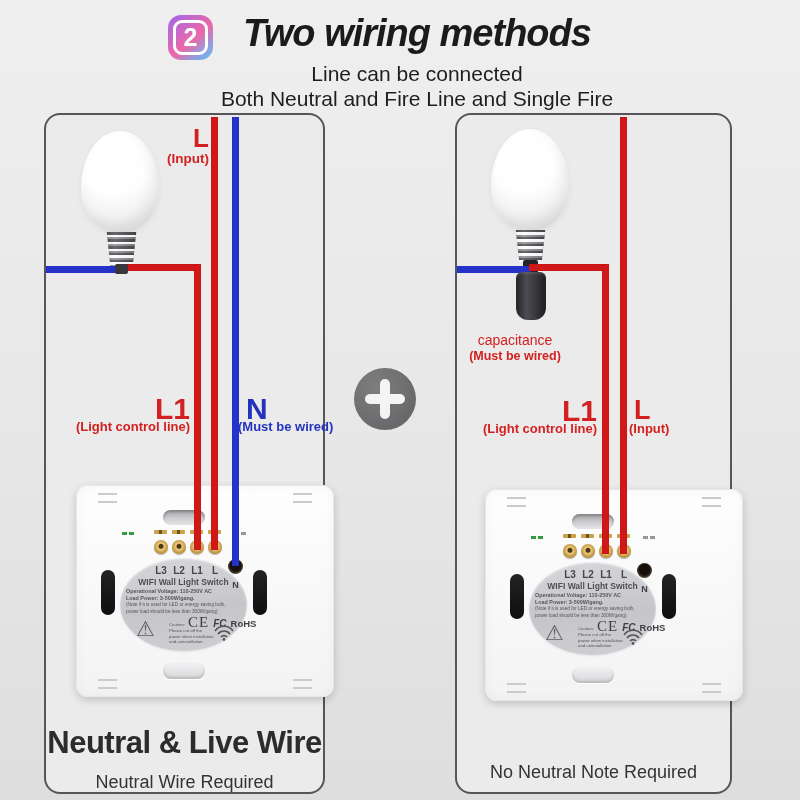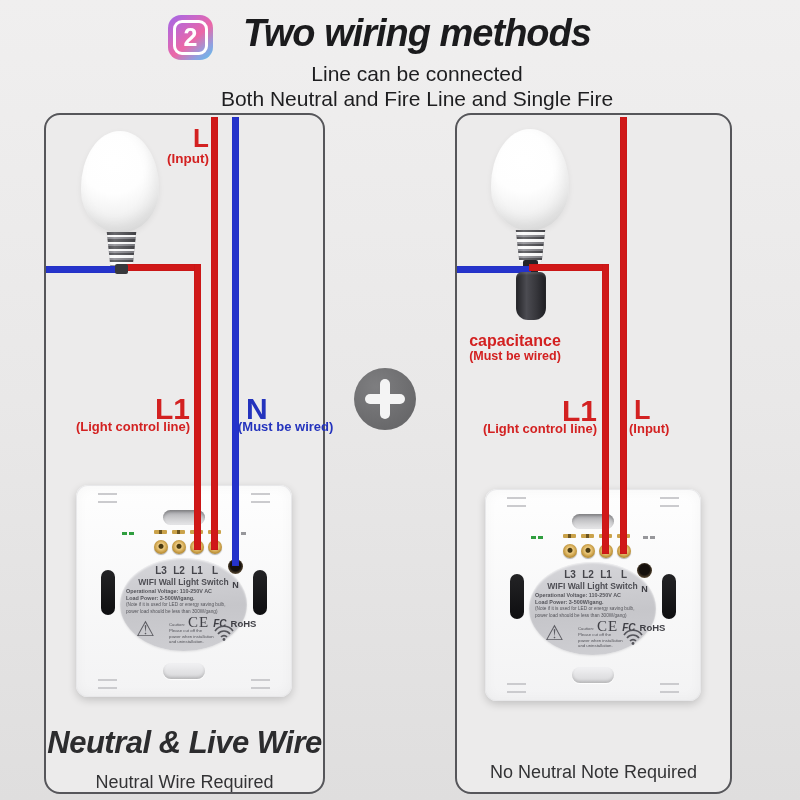--- a/index.html
+++ b/index.html
@@ -45,33 +45,33 @@
   
   .wlabel{position:absolute;z-index:5;line-height:1.05;white-space:nowrap;}
   .red-t{color:#d32121;}
   .blue-t{color:#2433bd;}
   .main-l{font-weight:800;}
   .sub-l{font-weight:700;font-size:13px;}
   .t-right{text-align:right;}
   .t-center{text-align:center;}
   
   .caption{position:absolute;left:0;width:100%;text-align:center;z-index:5;
-    font-size:31px;font-weight:800;color:#2c2c2e;letter-spacing:-0.5px;font-style:italic;}
+    font-size:31px;font-weight:800;color:#2c2c2e;letter-spacing:-0.5px;}
   .subcaption{position:absolute;left:0;width:100%;text-align:center;z-index:5;
     font-size:18px;font-weight:500;color:#333335;}
   
   .plus-badge{position:absolute;left:354px;top:368px;width:62px;height:62px;border-radius:50%;
     background:radial-gradient(circle at 35% 30%,#7e7e80,#68686a 75%);z-index:6;}
   .plus-badge .bar{position:absolute;background:#f4f4f4;border-radius:6px;}
   .plus-badge .bar.h{left:11px;top:26px;width:40px;height:10px;}
   .plus-badge .bar.v{left:26px;top:11px;width:10px;height:40px;}
   
   .wswitch{position:absolute;width:216px;height:212px;z-index:1;border-radius:12px;
     background:linear-gradient(180deg,#fefefe,#f3f3f4);
-    box-shadow:0 3px 8px rgba(0,0,0,0.18),inset 0 0 0 1px #e8e8ea,inset 0 0 14px rgba(0,0,0,0.04);}
+    box-shadow:0 3px 8px rgba(0,0,0,0.18),inset 0 0 0 1px #e8e8ea,inset 0 0 14px rgba(0,0,0,0.04);padding-left:42px;}
   .corner-mark{position:absolute;width:19px;height:6px;border-top:2px solid #cbcbce;border-bottom:2px solid #cbcbce;}
   .recess{position:absolute;width:42px;border-radius:8px;}
   .recess.top{height:15px;background:linear-gradient(180deg,#a8a8ac,#d6d6d8 70%,#e6e6e8);box-shadow:inset 0 2px 3px rgba(0,0,0,0.25);}
   .recess.bottom{height:16px;background:linear-gradient(180deg,#f1f1f3,#d7d7d9);box-shadow:inset 0 -2px 3px rgba(0,0,0,0.15),0 1px 1px #fff;}
   .screw{position:absolute;width:14px;height:14px;border-radius:50%;
     background:radial-gradient(circle at 50% 45%,#4a3a12 0 2px,#eecb80 3px,#c59a42 60%,#8a661f 95%);
     box-shadow:0 1px 1px rgba(0,0,0,0.3);}
   .tab{position:absolute;width:13px;height:4px;
     background:linear-gradient(90deg,#caa24a 0 5px,#6b5420 5px 8px,#caa24a 8px 13px);border-radius:1px;}
   .mark-green{position:absolute;width:12px;height:3px;
@@ -197,21 +197,21 @@
   <div class="bulb-glass abs" style="left:34px;top:14px;"></div>
   <div class="bulb-base abs" style="left:56px;top:115px;height:32px;"></div>
   <div class="cap-neck abs" style="left:66px;top:145px;width:15px;height:14px;"></div>
   <div class="capacitor abs" style="left:59px;top:157px;"></div>
 
   <div class="wire blue" style="left:0;top:151px;width:74px;height:7px;"></div>
   <div class="wire red" style="left:72px;top:149px;width:80px;height:7px;"></div>
   <div class="wire red" style="left:145px;top:149px;width:7px;height:290px;"></div>
   <div class="wire red" style="left:163px;top:2px;width:7px;height:437px;"></div>
 
-  <div class="wlabel red-t t-center" style="left:8px;top:218px;width:100px;font-size:16px;font-weight:700;">capacitance</div>
+  <div class="wlabel red-t t-center" style="left:8px;top:218px;width:100px;font-size:14px;font-weight:400;">capacitance</div>
   <div class="wlabel red-t sub-l t-center" style="left:3px;top:235px;width:110px;font-size:12.5px;">(Must be wired)</div>
 
   <div class="wlabel red-t main-l t-right" style="left:36px;top:280px;width:104px;font-size:30px;">L1</div>
   <div class="wlabel red-t sub-l t-right" style="left:0;top:307px;width:140px;">(Light control line)</div>
 
   <div class="wlabel red-t main-l" style="left:177px;top:281px;font-size:27px;">L</div>
   <div class="wlabel red-t sub-l" style="left:172px;top:307px;width:100px;">(Input)</div>
 
   <div class="wswitch" style="left:28px;top:374px;">
     <div class="corner-mark" style="left:22px;top:8px;"></div>

